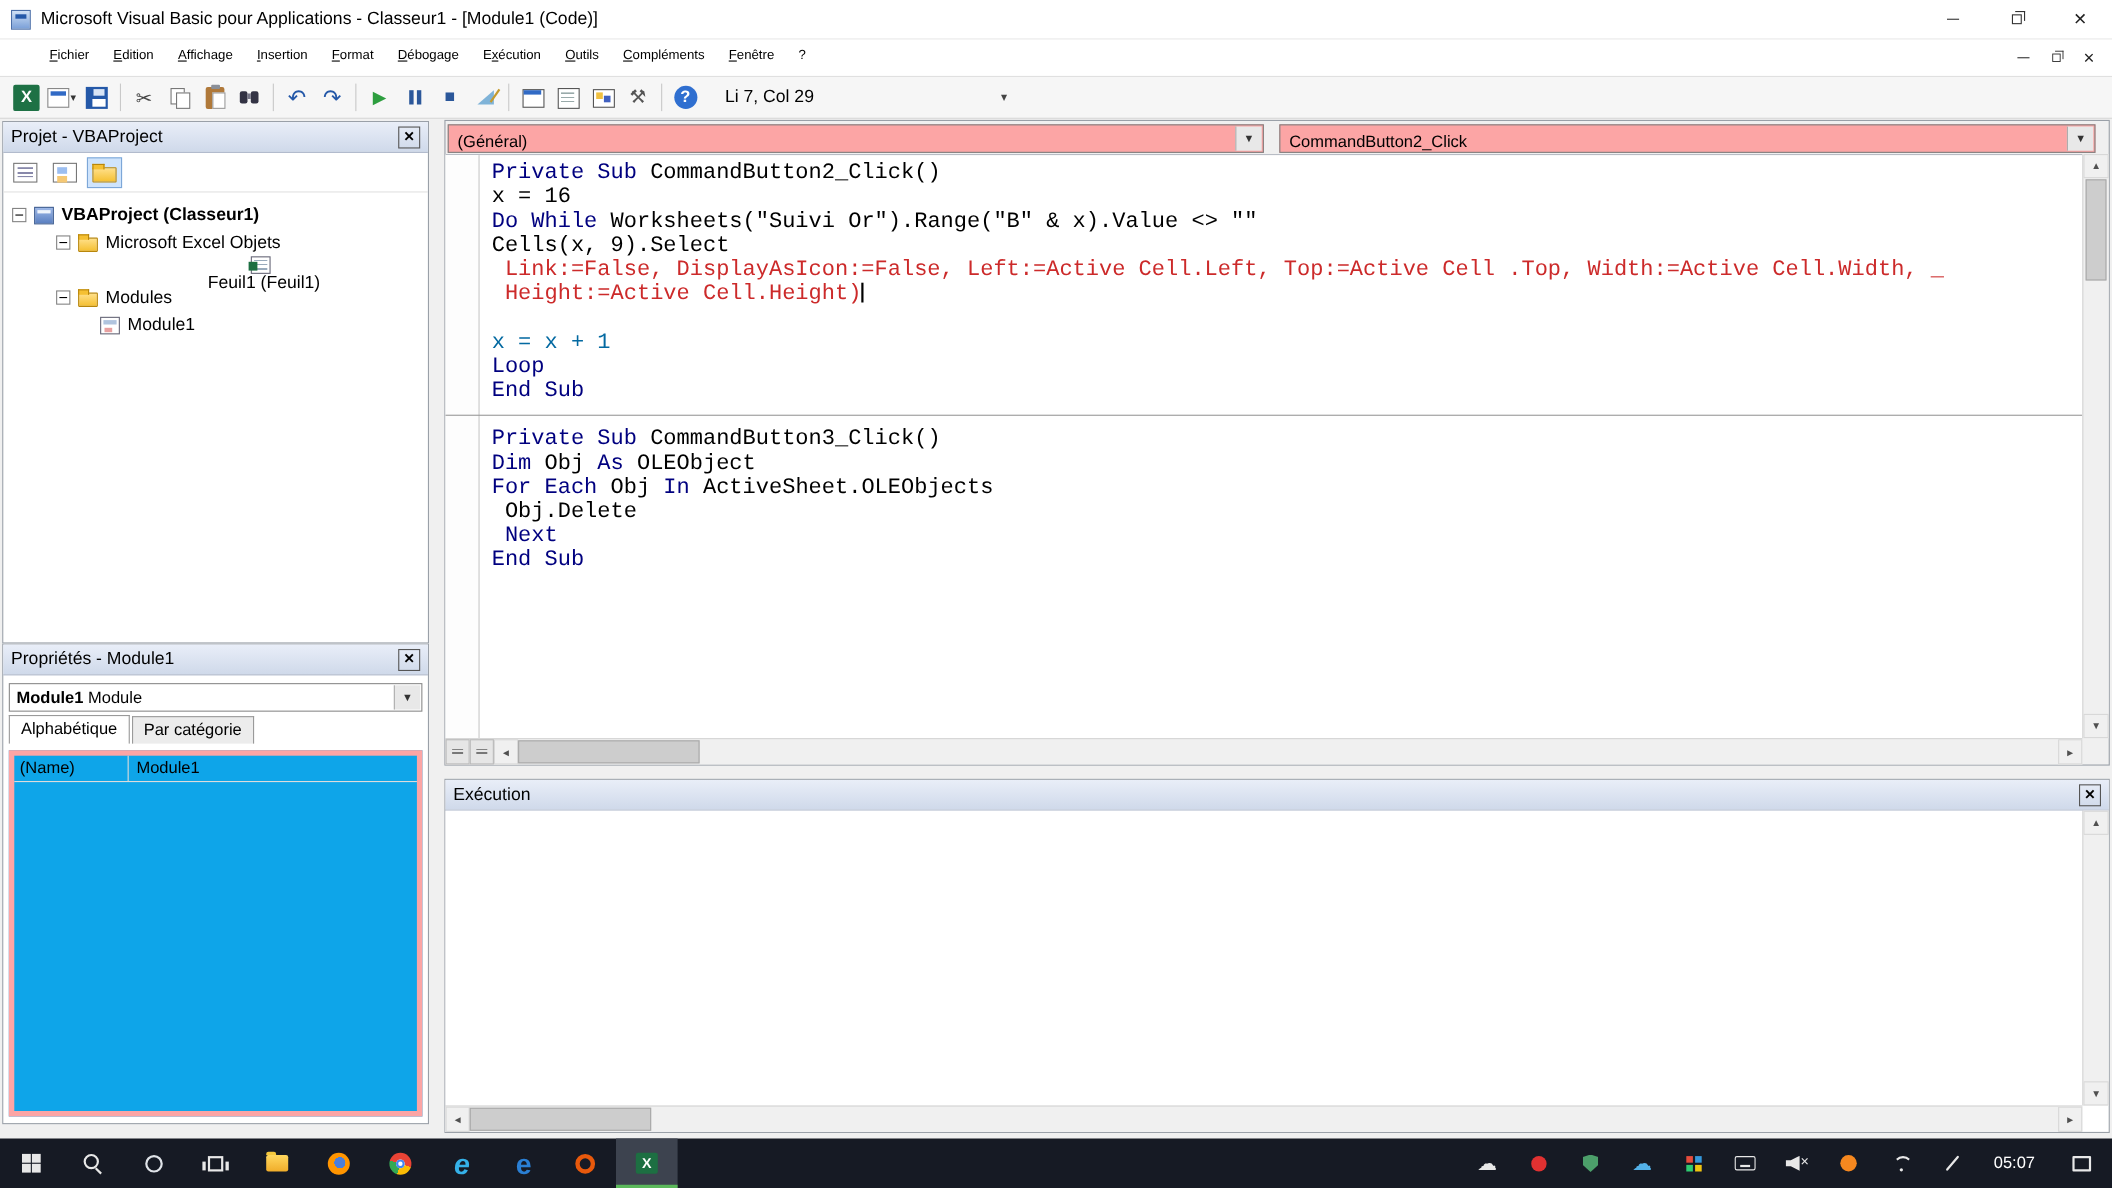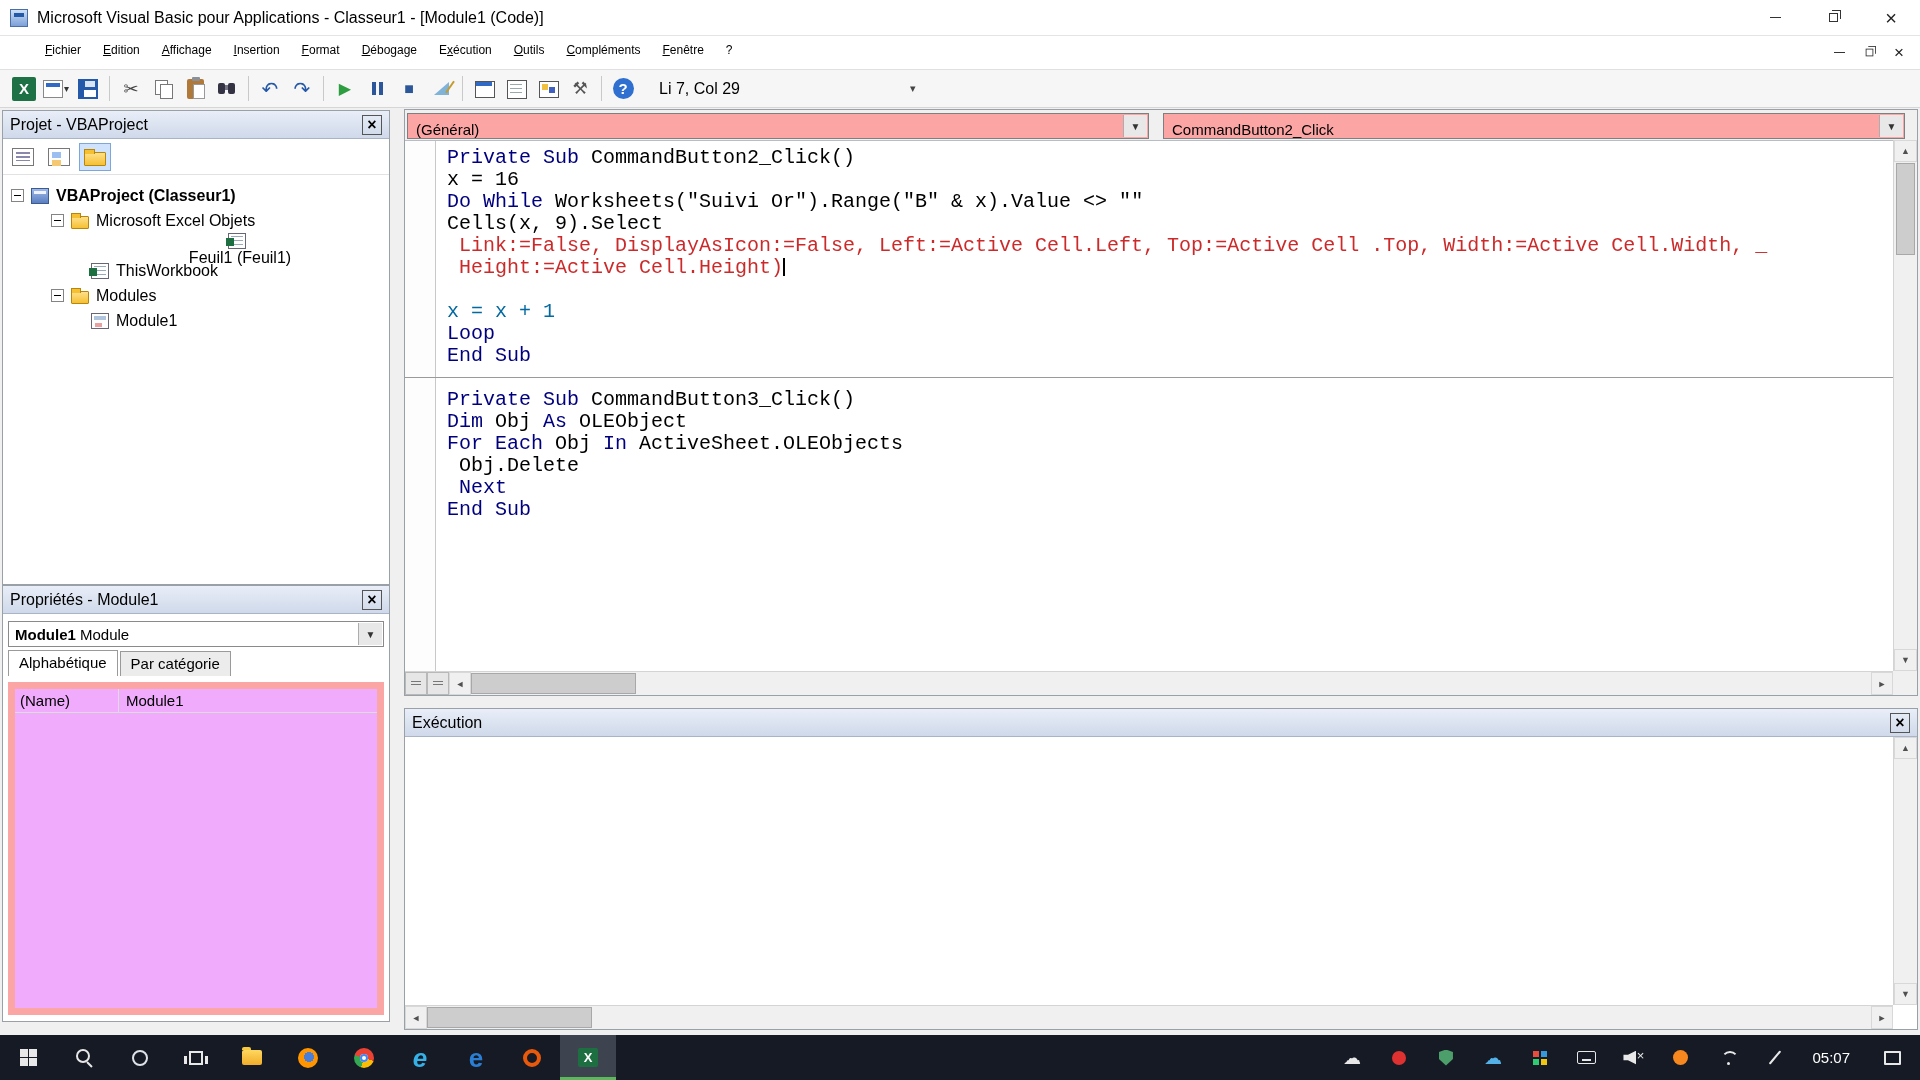--- a/index.html
+++ b/index.html
@@ -100,21 +100,21 @@
   .module-icon::after{content:"";position:absolute;left:2px;top:2px;right:2px;height:4px;background:#b0c4de}
   .module-icon::before{content:"";position:absolute;left:3px;top:9px;width:7px;height:4px;background:#e8a0a0}
 
   .properties-panel{left:2px;top:585px;width:388px;height:437px}
   .prop-combo{margin:7px 5px 0;height:26px;border:1px solid #8a8a8a;background:#fff;display:flex;align-items:center;padding-left:6px;font-size:15px;position:relative}
   .prop-combo span{white-space:pre}
   .combo-btn{position:absolute;right:1px;top:1px;bottom:1px;width:24px;background:#e8e8e8;border-left:1px solid #adadad;display:flex;align-items:center;justify-content:center;font-size:10px;color:#333}
   .prop-tabs{display:flex;align-items:flex-end;height:29px;padding:0 5px;gap:2px}
   .prop-tab{padding:3px 10px 4px;font-size:15px;border:1px solid #9a9a9a;border-bottom:none;background:#ececec;white-space:nowrap}
   .prop-tab.active{background:#fff;padding-bottom:5px}
-  .prop-grid{position:absolute;left:5px;right:5px;top:96px;bottom:6px;border:7px solid #fca5a5;background:#f0abfc;font-size:15px}
+  .prop-grid{position:absolute;left:5px;right:5px;top:96px;bottom:6px;border:5px solid #fca5a5;background:#0ea5e9;font-size:15px}
   .prop-row{display:flex;height:24px;border-bottom:1px solid #dcdcdc;align-items:center}
   .prop-name{width:104px;border-right:1px solid #dcdcdc;padding-left:5px;height:100%;display:flex;align-items:center}
   .prop-value{padding-left:7px}
 
   
   .code-window{position:absolute;left:404px;top:109px;width:1514px;height:587px;background:#f0f0f0;border:1px solid #9aa0a8}
   .combo{position:absolute;top:3px;height:26px;background:#fca5a5;border:1px solid #7f7f7f;display:flex;align-items:flex-end;font-size:15px}
   .combo-text{padding-left:8px;white-space:nowrap}
   .combo-left{left:2px;width:742px}
   .combo-right{left:758px;width:742px}
@@ -328,24 +328,20 @@
       </div>
       <div class="tree-row" style="padding-left: 48px;">
         <span class="expand-box"></span>
         <span class="tri folder-icon"></span>
         <span>Microsoft Excel Objets</span>
       </div>
       <div class="tree-row" style="padding-left: 88px; flex-direction: column;">
         <span class="tri sheet-icon"></span>
         <span>Feuil1 (Feuil1)</span>
       </div>
-      <div class="tree-row" style="padding-left: 88px;">
-        <span class="tri workbook-icon"></span>
-        <span>ThisWorkbook</span>
-      </div>
       <div class="tree-row" style="padding-left: 48px;">
         <span class="expand-box"></span>
         <span class="tri folder-icon"></span>
         <span>Modules</span>
       </div>
       <div class="tree-row" style="padding-left: 88px;">
         <span class="tri module-icon"></span>
         <span>Module1</span>
       </div>
     </div>

